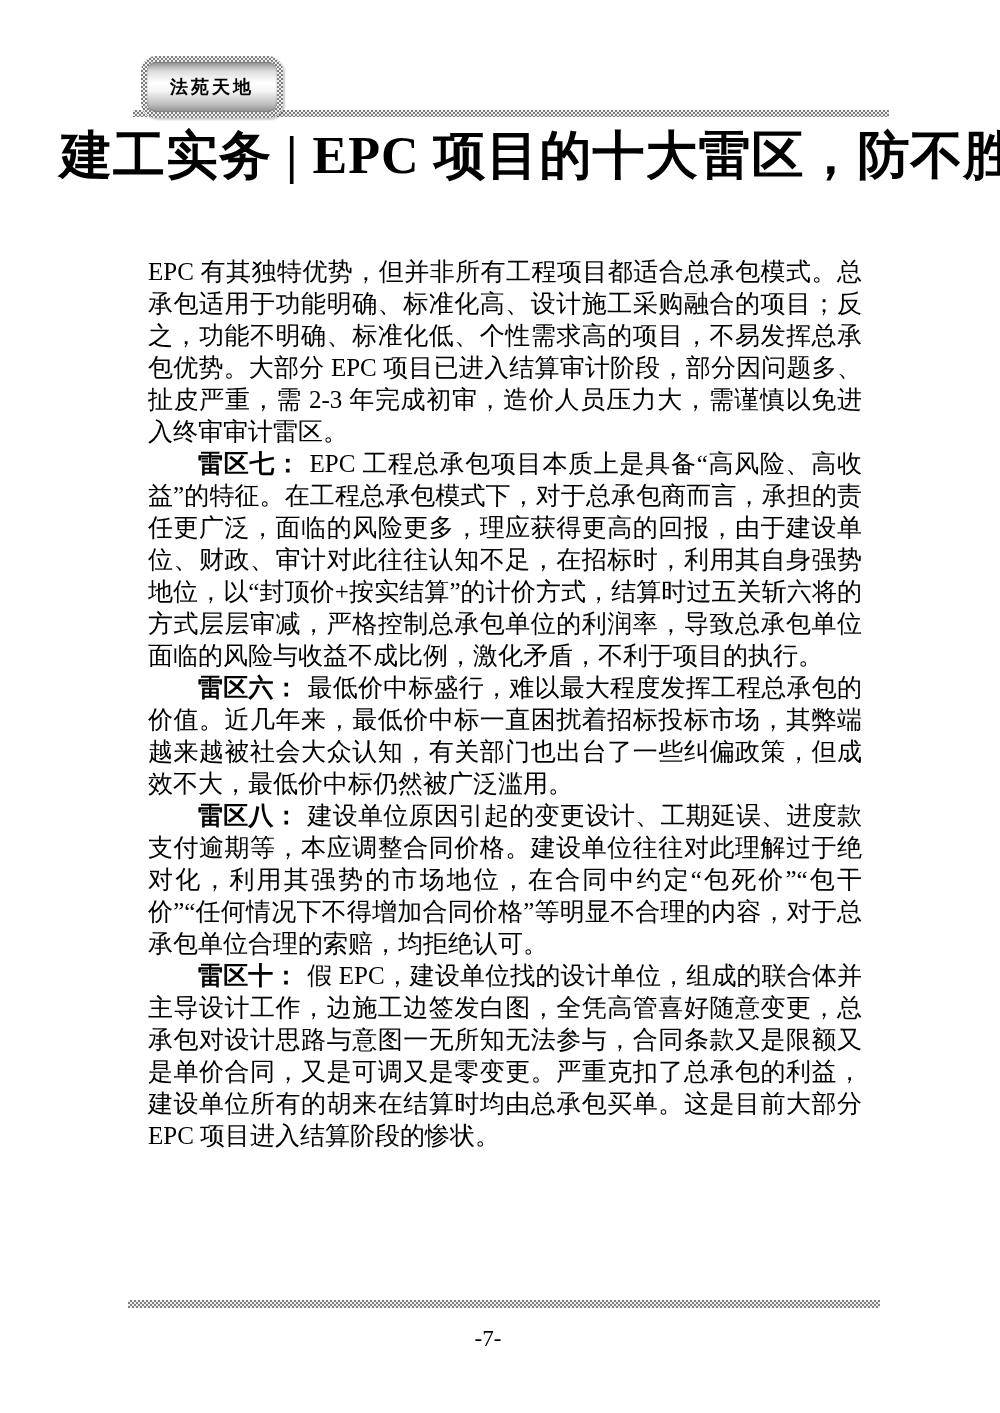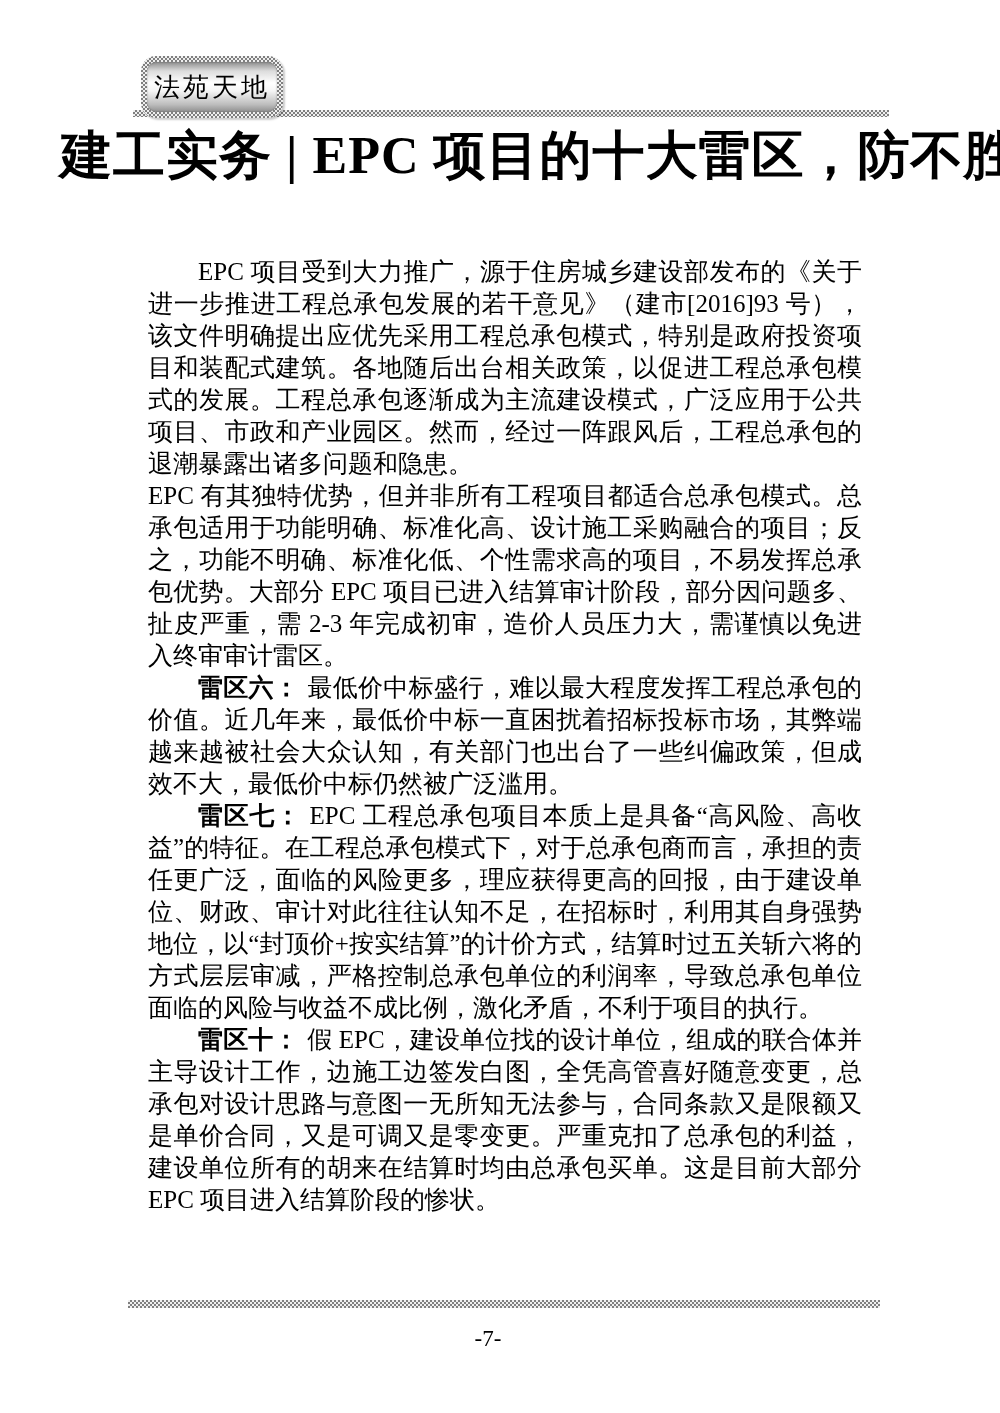--- a/index.html
+++ b/index.html
@@ -21,21 +21,21 @@
     box-shadow:2px 2px 2px rgba(0,0,0,0.2);
   }
   .badge-inner{
     width:100%;height:100%;border-radius:9px;
     background:linear-gradient(180deg,#8d8d8d 0%,#dcdcdc 18%,#ffffff 42%,#f5f5f5 58%,#bdbdbd 85%,#8f8f8f 100%);
     display:flex;align-items:center;justify-content:center;
     box-shadow:inset 0 0 2px rgba(0,0,0,0.35);
   }
   .badge-text{
     font-family:"Liberation Sans","DejaVu Sans",sans-serif;
-    font-weight:normal;font-size:26px;letter-spacing:3px;white-space:nowrap;
+    font-weight:bold;font-size:18px;letter-spacing:3px;white-space:nowrap;
   }
   .title{
     position:absolute;left:60px;top:122px;width:880px;margin:0;
     text-align:center;font-weight:bold;font-size:52px;line-height:68px;
     letter-spacing:1px;font-family:"Liberation Serif","DejaVu Serif",serif;
   }
   .title-line{display:block;white-space:nowrap;}
   .content{
     position:absolute;left:148px;top:256px;width:714px;
     font-size:25px;line-height:32px;text-align:justify;
@@ -57,31 +57,31 @@
   <div class="badge-inner">
     <span class="badge-text">法苑天地</span>
   </div>
 </div>
 
 <h1 class="title">
   <span class="title-line">建工实务 | EPC 项目的十大雷区，防不胜防</span>
 </h1>
 
 <div class="content">
-  <p class="para indent">
-    <span>EPC 项目受到大力推广，源于住房城乡建设部发布的《关于进一步推进工程总承包发展的若干意见》（建市[2016]93 号），该文件明确提出应优先采用工程总承包模式，特别是政府投资项目和装配式建筑。各地随后出台相关政策，以促进工程总承包模式的发展。工程总承包逐渐成为主流建设模式，广泛应用于公共项目、市政和产业园区。然而，经过一阵跟风后，工程总承包的退潮暴露出诸多问题和隐患。</span>
-  </p>
   <p class="para">
     <span>EPC 有其独特优势，但并非所有工程项目都适合总承包模式。总承包适用于功能明确、标准化高、设计施工采购融合的项目；反之，功能不明确、标准化低、个性需求高的项目，不易发挥总承包优势。大部分 EPC 项目已进入结算审计阶段，部分因问题多、扯皮严重，需 2-3 年完成初审，造价人员压力大，需谨慎以免进入终审审计雷区。</span>
+  </p>
+  <p class="para indent">
+    <b class="label">雷区七：</b><span>EPC 工程总承包项目本质上是具备“高风险、高收益”的特征。在工程总承包模式下，对于总承包商而言，承担的责任更广泛，面临的风险更多，理应获得更高的回报，由于建设单位、财政、审计对此往往认知不足，在招标时，利用其自身强势地位，以“封顶价+按实结算”的计价方式，结算时过五关斩六将的方式层层审减，严格控制总承包单位的利润率，导致总承包单位面临的风险与收益不成比例，激化矛盾，不利于项目的执行。</span>
   </p>
   <p class="para indent">
     <b class="label">雷区六：</b><span>最低价中标盛行，难以最大程度发挥工程总承包的价值。近几年来，最低价中标一直困扰着招标投标市场，其弊端越来越被社会大众认知，有关部门也出台了一些纠偏政策，但成效不大，最低价中标仍然被广泛滥用。</span>
   </p>
   <p class="para indent">
-    <b class="label">雷区七：</b><span>EPC 工程总承包项目本质上是具备“高风险、高收益”的特征。在工程总承包模式下，对于总承包商而言，承担的责任更广泛，面临的风险更多，理应获得更高的回报，由于建设单位、财政、审计对此往往认知不足，在招标时，利用其自身强势地位，以“封顶价+按实结算”的计价方式，结算时过五关斩六将的方式层层审减，严格控制总承包单位的利润率，导致总承包单位面临的风险与收益不成比例，激化矛盾，不利于项目的执行。</span>
+    <b class="label">雷区八：</b><span>建设单位原因引起的变更设计、工期延误、进度款支付逾期等，本应调整合同价格。建设单位往往对此理解过于绝对化，利用其强势的市场地位，在合同中约定“包死价”“包干价”“任何情况下不得增加合同价格”等明显不合理的内容，对于总承包单位合理的索赔，均拒绝认可。</span>
   </p>
   <p class="para indent">
     <b class="label">雷区十：</b><span>假 EPC，建设单位找的设计单位，组成的联合体并主导设计工作，边施工边签发白图，全凭高管喜好随意变更，总承包对设计思路与意图一无所知无法参与，合同条款又是限额又是单价合同，又是可调又是零变更。严重克扣了总承包的利益，建设单位所有的胡来在结算时均由总承包买单。这是目前大部分 EPC 项目进入结算阶段的惨状。</span>
   </p>
 
 </div>
 
 <div class="footer-rule checker"></div>
 <div class="page-number">-7-</div>
 

